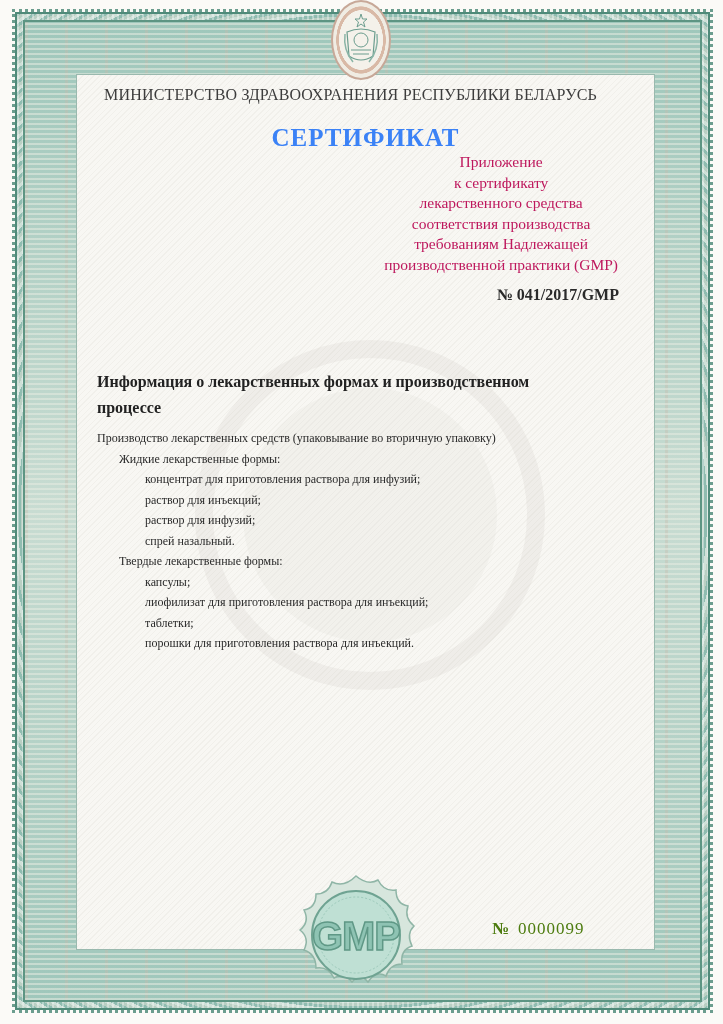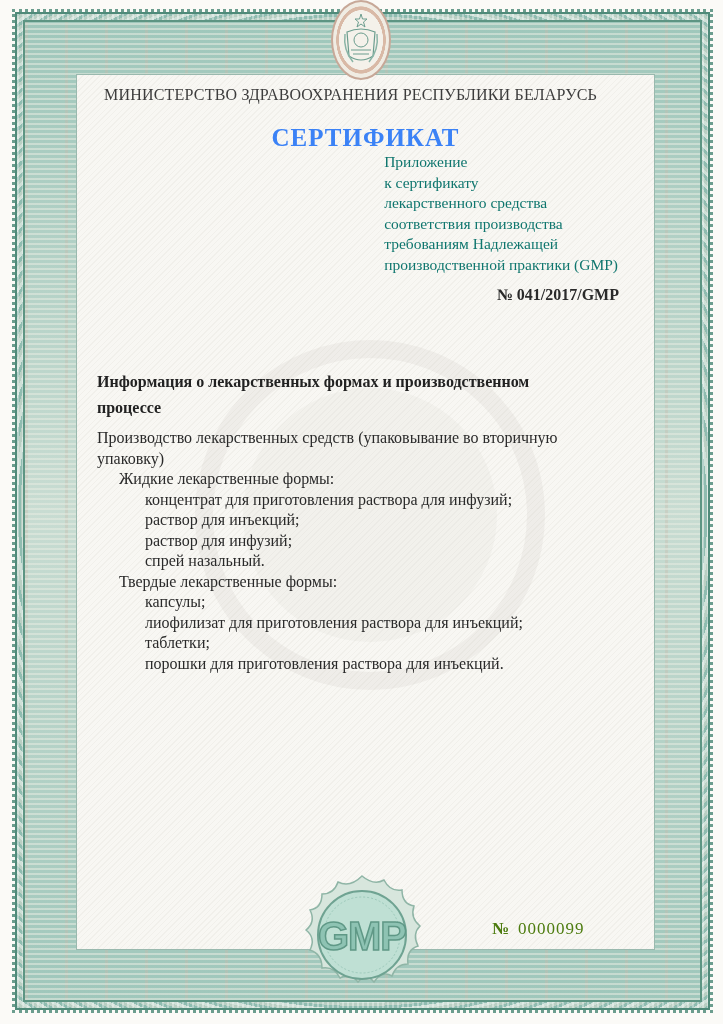--- a/index.html
+++ b/index.html
@@ -59,38 +59,38 @@
   }
   .ministry {
     position:absolute; left:76px; width:549px; top:86px;
     text-align:center; font-size:16px; letter-spacing:0.2px; color:#3c3c3c;
   }
   .title {
     position:absolute; left:76px; width:579px; top:124px;
     text-align:center; font-size:25px; font-weight:bold; color:#3b82f6; letter-spacing:1px;
   }
   .annex {
-    position:absolute; right:105px; top:152px; text-align:left;
-    font-size:15.5px; line-height:20.5px; color:#0f766e;
+    position:absolute; right:105px; top:152px; text-align:center;
+    font-size:15.5px; line-height:20.5px; color:#be185d;
   }
   .cert-number {
     position:absolute; right:104px; top:286px; font-size:16px; font-weight:bold; color:#2a2a2a;
   }
   .section-title {
     position:absolute; left:97px; top:369px; width:480px;
     font-size:16px; font-weight:bold; line-height:26px; color:#222;
   }
   .content {
     position:absolute; left:97px; top:428px; width:520px;
-    font-size:16px; line-height:20.5px; color:#2a2a2a;
+    font-size:12px; line-height:20.5px; color:#2a2a2a;
   }
   .content .l1 { padding-left:22px; }
   .content .l2 { padding-left:48px; }
   .seal {
-    position:absolute; left:292px; top:858px; width:140px; height:140px;
+    position:absolute; left:286px; top:858px; width:140px; height:140px;
   }
   .seal-text {
     position:absolute; left:0; top:0; width:140px; height:140px;
     display:flex; align-items:center; justify-content:center;
     font-family:"Liberation Sans", sans-serif; font-size:40px; font-weight:bold;
     color:#8ec3b3; -webkit-text-stroke:1.5px #5f9886; letter-spacing:-1px;
   }
   .serial {
     position:absolute; left:492px; top:919px;
     font-family:Liberation Serif, serif; font-size:17px; color:#4d7c0f; letter-spacing:1px;

